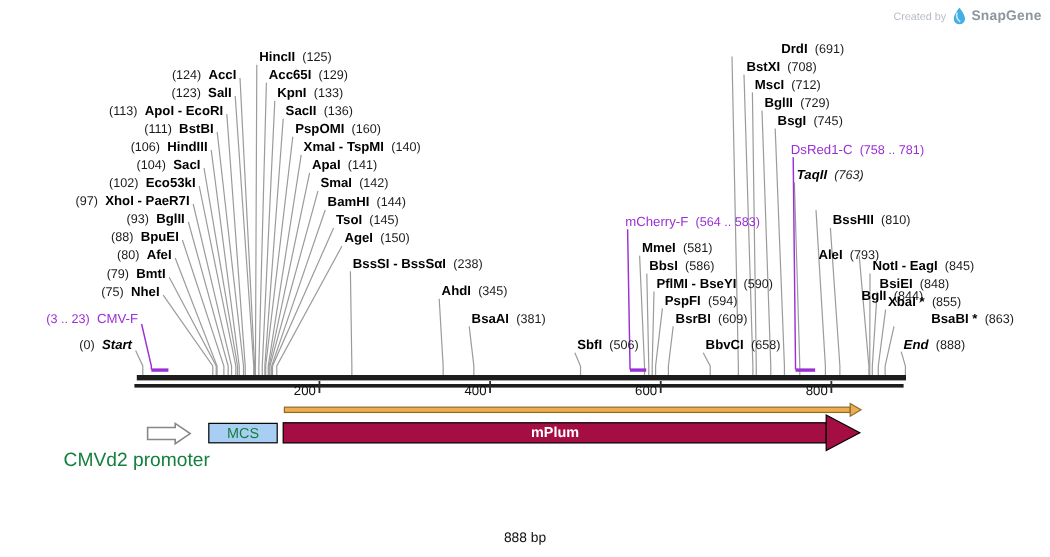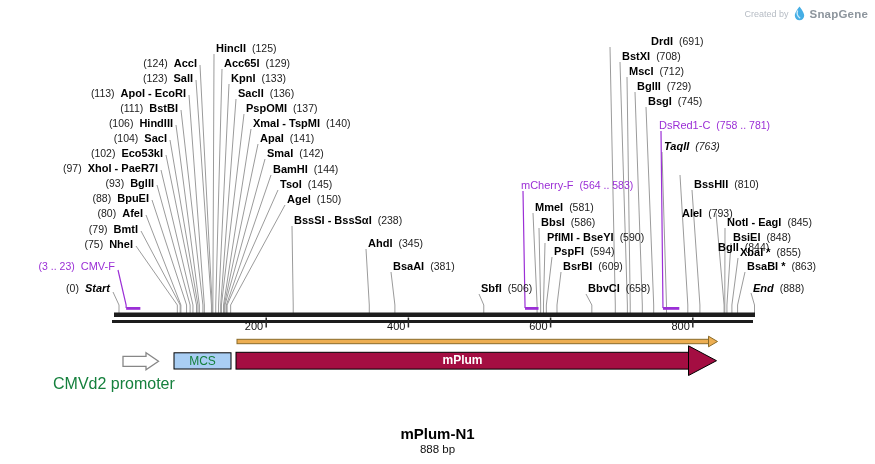--- a/index.html
+++ b/index.html
@@ -113,21 +113,21 @@
       <div class="site-label" style="top: 161px; right: 717px;"><span class="ps before">(97)</span><span class="nm">XhoI - PaeR7I</span></div>
       <div class="site-label" style="top: 176px; right: 721px;"><span class="ps before">(93)</span><span class="nm">BglII</span></div>
       <div class="site-label" style="top: 191px; right: 726px;"><span class="ps before">(88)</span><span class="nm">BpuEI</span></div>
       <div class="site-label" style="top: 206px; right: 732px;"><span class="ps before">(80)</span><span class="nm">AfeI</span></div>
       <div class="site-label" style="top: 222px; right: 737px;"><span class="ps before">(79)</span><span class="nm">BmtI</span></div>
       <div class="site-label" style="top: 237px; right: 742px;"><span class="ps before">(75)</span><span class="nm">NheI</span></div>
       <div class="site-label" style="top: 41px; left: 216px;"><span class="nm">HincII</span><span class="ps after">(125)</span></div>
       <div class="site-label" style="top: 56px; left: 224px;"><span class="nm">Acc65I</span><span class="ps after">(129)</span></div>
       <div class="site-label" style="top: 71px; left: 231px;"><span class="nm">KpnI</span><span class="ps after">(133)</span></div>
       <div class="site-label" style="top: 86px; left: 238px;"><span class="nm">SacII</span><span class="ps after">(136)</span></div>
-      <div class="site-label" style="top: 101px; left: 246px;"><span class="nm">PspOMI</span><span class="ps after">(137)</span></div>
+      <div class="site-label" style="top: 101px; left: 246px;"><span class="nm">PspOMI</span><span class="ps after">(160)</span></div>
       <div class="site-label" style="top: 116px; left: 253px;"><span class="nm">XmaI - TspMI</span><span class="ps after">(140)</span></div>
       <div class="site-label" style="top: 131px; left: 260px;"><span class="nm">ApaI</span><span class="ps after">(141)</span></div>
       <div class="site-label" style="top: 146px; left: 267px;"><span class="nm">SmaI</span><span class="ps after">(142)</span></div>
       <div class="site-label" style="top: 162px; left: 273px;"><span class="nm">BamHI</span><span class="ps after">(144)</span></div>
       <div class="site-label" style="top: 177px; left: 280px;"><span class="nm">TsoI</span><span class="ps after">(145)</span></div>
       <div class="site-label" style="top: 192px; left: 287px;"><span class="nm">AgeI</span><span class="ps after">(150)</span></div>
       <div class="site-label" style="top: 213px; left: 294px;"><span class="nm">BssSI - BssSαI</span><span class="ps after">(238)</span></div>
       <div class="site-label" style="top: 236px; left: 368px;"><span class="nm">AhdI</span><span class="ps after">(345)</span></div>
       <div class="site-label" style="top: 259px; left: 393px;"><span class="nm">BsaAI</span><span class="ps after">(381)</span></div>
       <div class="site-label" style="top: 281px; left: 481px;"><span class="nm">SbfI</span><span class="ps after">(506)</span></div>
@@ -142,37 +142,36 @@
       <div class="site-label" style="top: 64px; left: 629px;"><span class="nm">MscI</span><span class="ps after">(712)</span></div>
       <div class="site-label" style="top: 79px; left: 637px;"><span class="nm">BglII</span><span class="ps after">(729)</span></div>
       <div class="site-label" style="top: 94px; left: 648px;"><span class="nm">BsgI</span><span class="ps after">(745)</span></div>
       <div class="site-label" style="top: 139px; left: 664px; font-style: italic;"><span class="nm">TaqII</span><span class="ps after">(763)</span></div>
       <div class="site-label" style="top: 162px; left: 682px; margin-top: 44px;"><span class="nm">AleI</span><span class="ps after">(793)</span></div>
       <div class="site-label" style="top: 177px; left: 694px;"><span class="nm">BssHII</span><span class="ps after">(810)</span></div>
       <div class="site-label" style="top: 200px; left: 718px; margin-top: 40px;"><span class="nm">BglI</span><span class="ps after">(844)</span></div>
       <div class="site-label" style="top: 215px; left: 727px;"><span class="nm">NotI - EagI</span><span class="ps after">(845)</span></div>
       <div class="site-label" style="top: 230px; left: 733px;"><span class="nm">BsiEI</span><span class="ps after">(848)</span></div>
       <div class="site-label" style="top: 245px; left: 740px;"><span class="nm">XbaI *</span><span class="ps after">(855)</span></div>
-      <div class="site-label" style="top: 259px; left: 747px;"><span class="nm">BsaBI *</span><span class="ps after">(863)</span></div>
+      <div class="site-label" style="top: 259px; left: 776px;"><span class="nm">BsaBI *</span><span class="ps after">(863)</span></div>
       <div class="site-label marker" style="top: 281px; right: 765px;"><span class="ps before">(0)</span><span class="nm">Start</span></div>
       <div class="site-label marker" style="top: 281px; left: 753px;"><span class="nm">End</span><span class="ps after">(888)</span></div>
       <div class="site-label primer" style="top: 259px; right: 760px;"><span class="ps before">(3 .. 23)</span><span class="nm">CMV-F</span></div>
       <div class="site-label primer" style="top: 178px; left: 521px;"><span class="nm">mCherry-F</span><span class="ps after">(564 .. 583)</span></div>
       <div class="site-label primer" style="top: 118px; left: 659px;"><span class="nm">DsRed1-C</span><span class="ps after">(758 .. 781)</span></div>
       <div class="ruler-num" style="right: 611.8px; top: 319.5px;">200</div>
       <div class="ruler-num" style="right: 469.6px; top: 319.5px;">400</div>
       <div class="ruler-num" style="right: 327.4px; top: 319.5px;">600</div>
       <div class="ruler-num" style="right: 185.2px; top: 319.5px;">800</div>
     </div>
 
   <div class="feat-label lbl-promoter">CMVd2 promoter</div>
   <div class="feat-label lbl-mcs">MCS</div>
   <div class="feat-label lbl-mplum">mPlum</div>
 
-  <div class="map-title">mPlum-N1</div>
   <div class="map-length">888 bp</div>
 
   <div class="wm">
     <span class="wm-created">Created by</span>
     <svg width="11" height="15" viewBox="0 0 11 15">
       <path d="M5.5 0.5 C5.5 0.5 0.8 6 0.8 9.6 a4.7 4.7 0 0 0 9.4 0 C10.2 6 5.5 0.5 5.5 0.5 Z" fill="#45AEE5"></path>
       <path d="M3.6 4.5 C2.6 7.5 3.2 10.2 6.2 12.2" stroke="#CDEBFA" stroke-width="1.3" fill="none"></path>
     </svg>
     <span class="wm-brand">SnapGene</span>
   </div>

